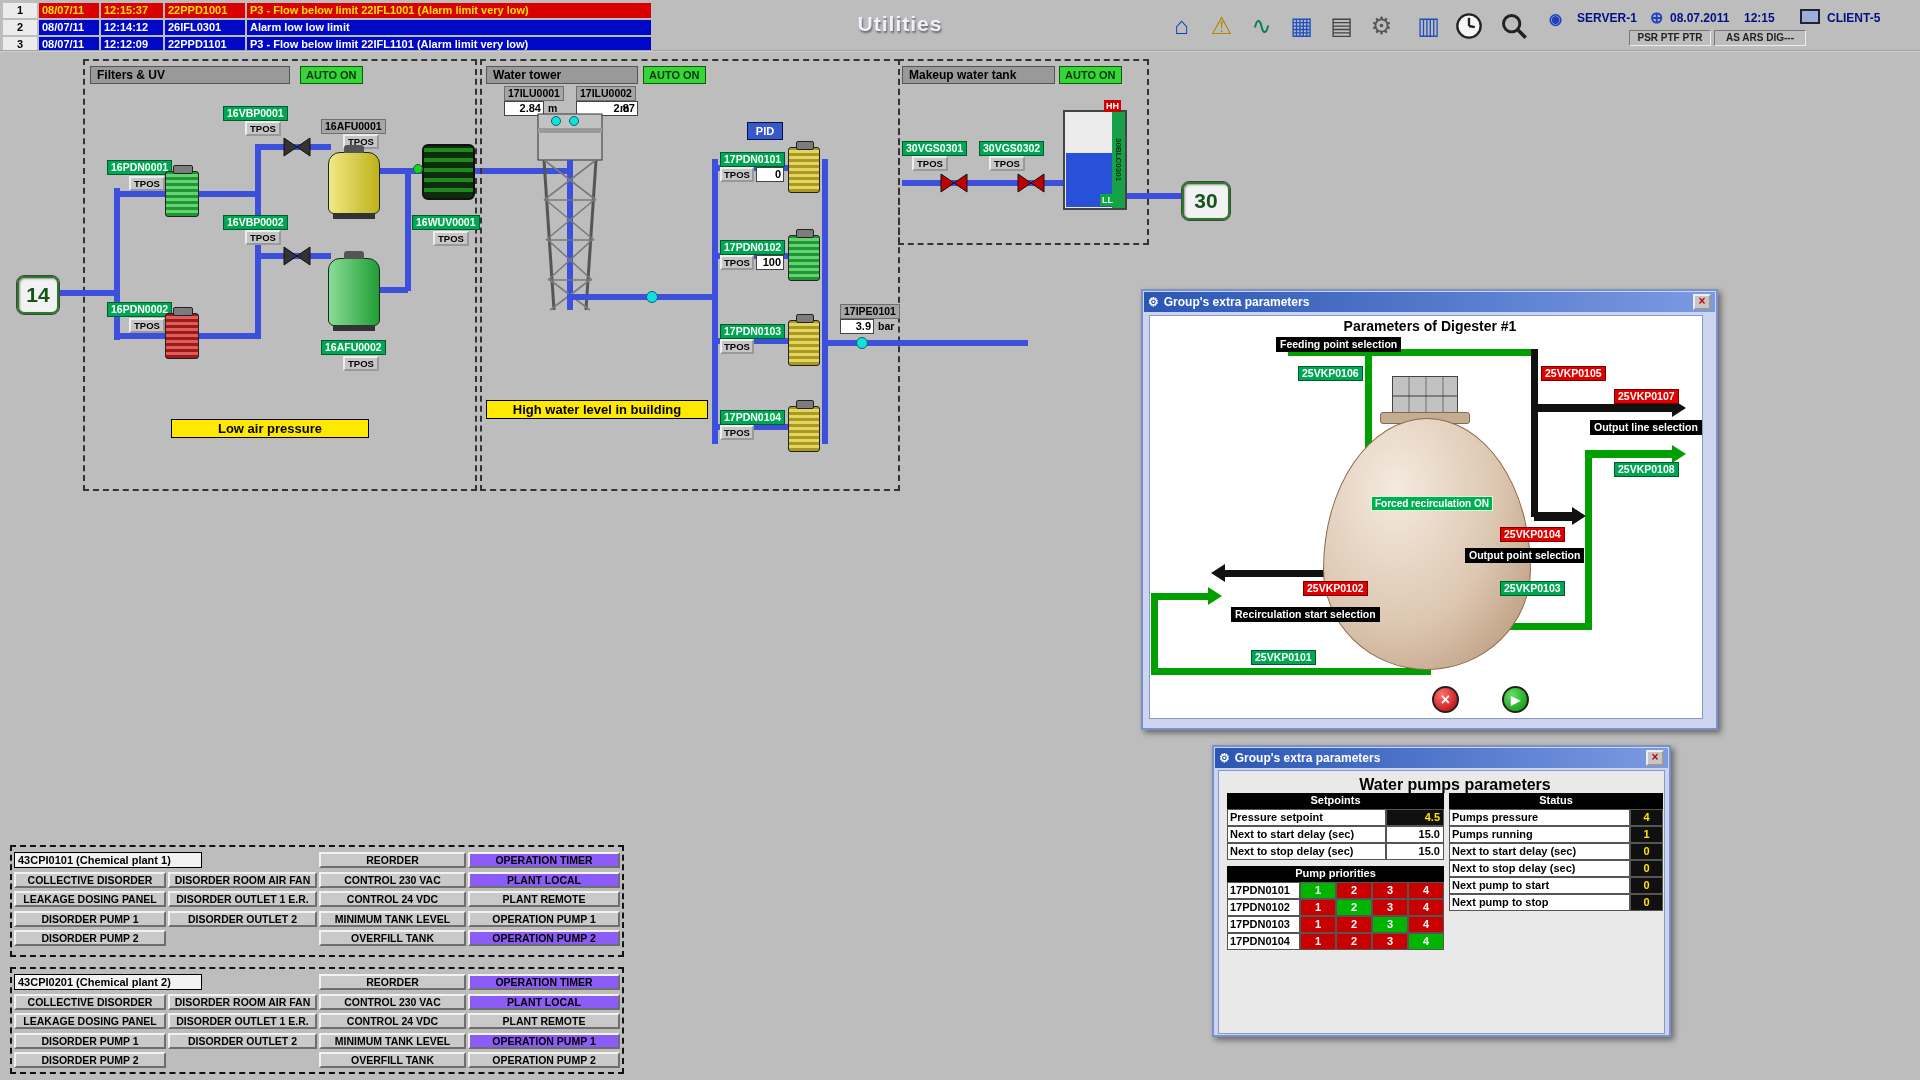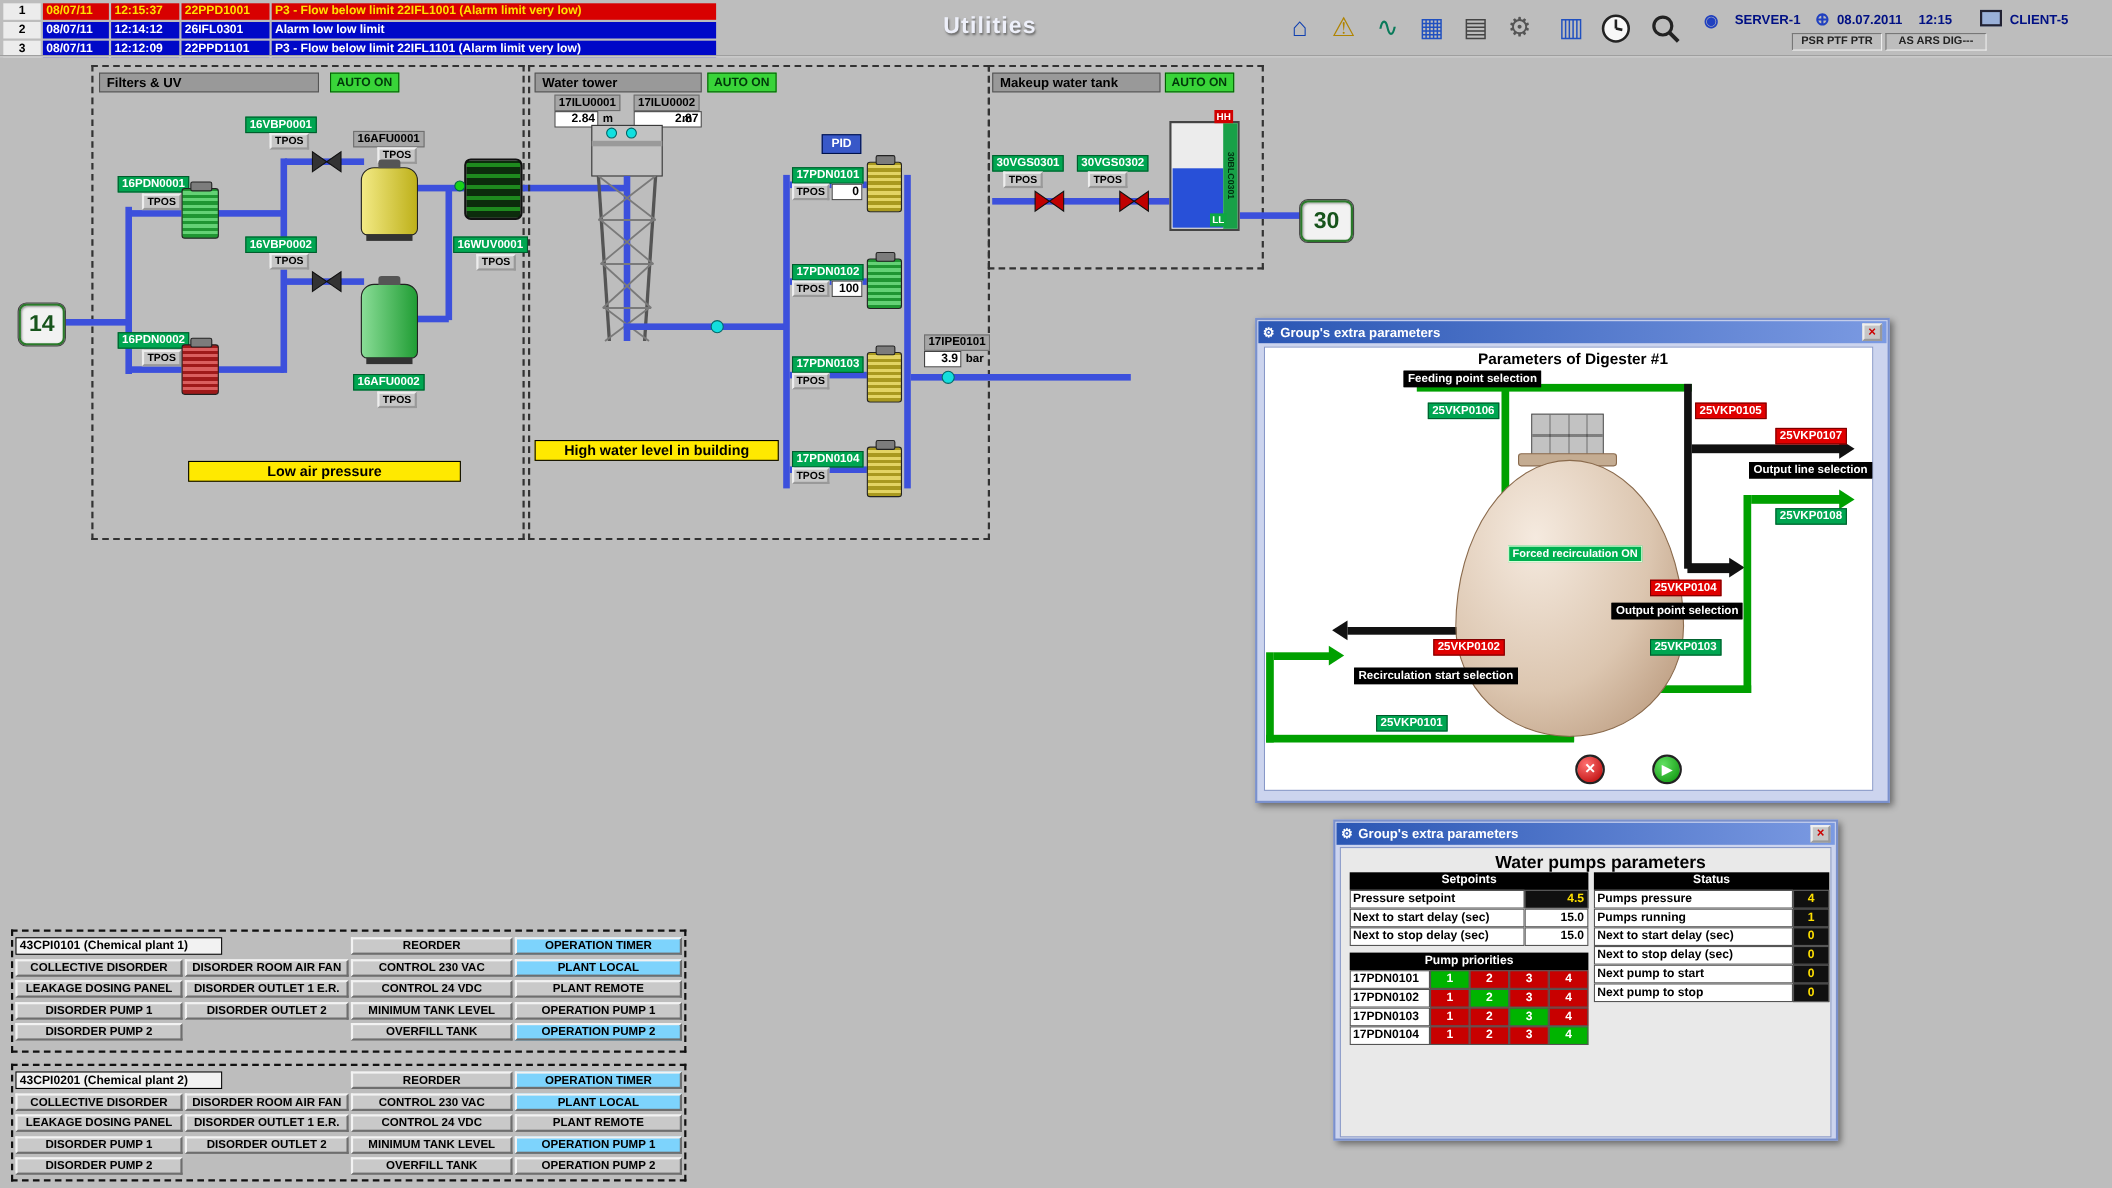--- a/index.html
+++ b/index.html
@@ -79,21 +79,21 @@
 .ptable .val{background:#fff;color:#000;text-align:right;padding:0 3px;cursor:pointer}
 .ptable .val.dark{background:#101010;color:#ffe000}
 .ptable .pr{color:#fff;text-align:center;cursor:pointer}
 .pr-on{background:#00b400}.pr-off{background:#c80000}
 .ptable .vdark{background:#101010;color:#ffe000;text-align:center}
 
 .chem-border{position:absolute;border:2px dashed #111}
 .chem-grid{position:absolute;width:606px;height:100px}
 .chem-tag{position:absolute;height:16px;background:#f2f2f2;border:1px solid #000;font-size:11px;font-weight:bold;line-height:14px;padding:0 3px;white-space:nowrap}
 .btn3d{position:absolute;height:16px;background:#c9c9c9;border-top:2px solid #f2f2f2;border-left:2px solid #f2f2f2;border-bottom:2px solid #6e6e6e;border-right:2px solid #6e6e6e;font-size:10.5px;font-weight:bold;color:#000;text-align:center;line-height:12px;cursor:pointer;white-space:nowrap;overflow:hidden}
-.btn3d.on{background:#7dd3fc}
+.btn3d.on{background:#8b5cf6}
 .dlg-heading{position:absolute;font-weight:bold;color:#000;text-align:center}
 </style>
 </head>
 <body>
 
 <div id="stage">
 
   <div id="alarm-list">
       <div class="alarm-row alarm-red">
         <div class="alarm-cell c0">1</div>
@@ -210,21 +210,21 @@
   <div class="vessel" style="left: 328px; top: 152px; width: 52px; height: 62px; --c: #e8d820;"></div>
   <div class="vessel" style="left: 328px; top: 258px; width: 52px; height: 68px; --c: #28c040;"></div>
   <div class="lbl lbl-green" style="left:321px;top:340px">16AFU0002</div>
   <div class="btn-tpos" style="left:343px;top:356px">TPOS</div>
 
   <div class="uvunit" style="left:422px;top:144px;width:53px;height:56px"></div>
   <div class="gdot" style="left:413px;top:164px"></div>
   <div class="lbl lbl-green" style="left:412px;top:215px">16WUV0001</div>
   <div class="btn-tpos" style="left:433px;top:231px">TPOS</div>
 
-  <div class="alarmbox" style="left:171px;top:419px;width:248px;height:19px">Low air pressure</div>
+  <div class="alarmbox" style="left:171px;top:419px;width:198px;height:19px">Low air pressure</div>
 
   <div class="section" style="left:480px;top:59px;width:420px;height:432px"></div>
   <div class="sec-title" style="left:486px;top:66px;width:152px">Water tower</div>
   <div class="auto-on" style="left:643px;top:66px">AUTO ON</div>
 
   <div class="lbl lbl-gray" style="left:504px;top:86px">17ILU0001</div>
   <div class="valbox" style="left:504px;top:101px;width:40px">2.84</div>
   <span class="unit" style="left:548px;top:102px">m</span>
   <div class="lbl lbl-gray" style="left:576px;top:86px">17ILU0002</div>
   <div class="valbox" style="left:576px;top:101px;width:62px">2.87</div>

